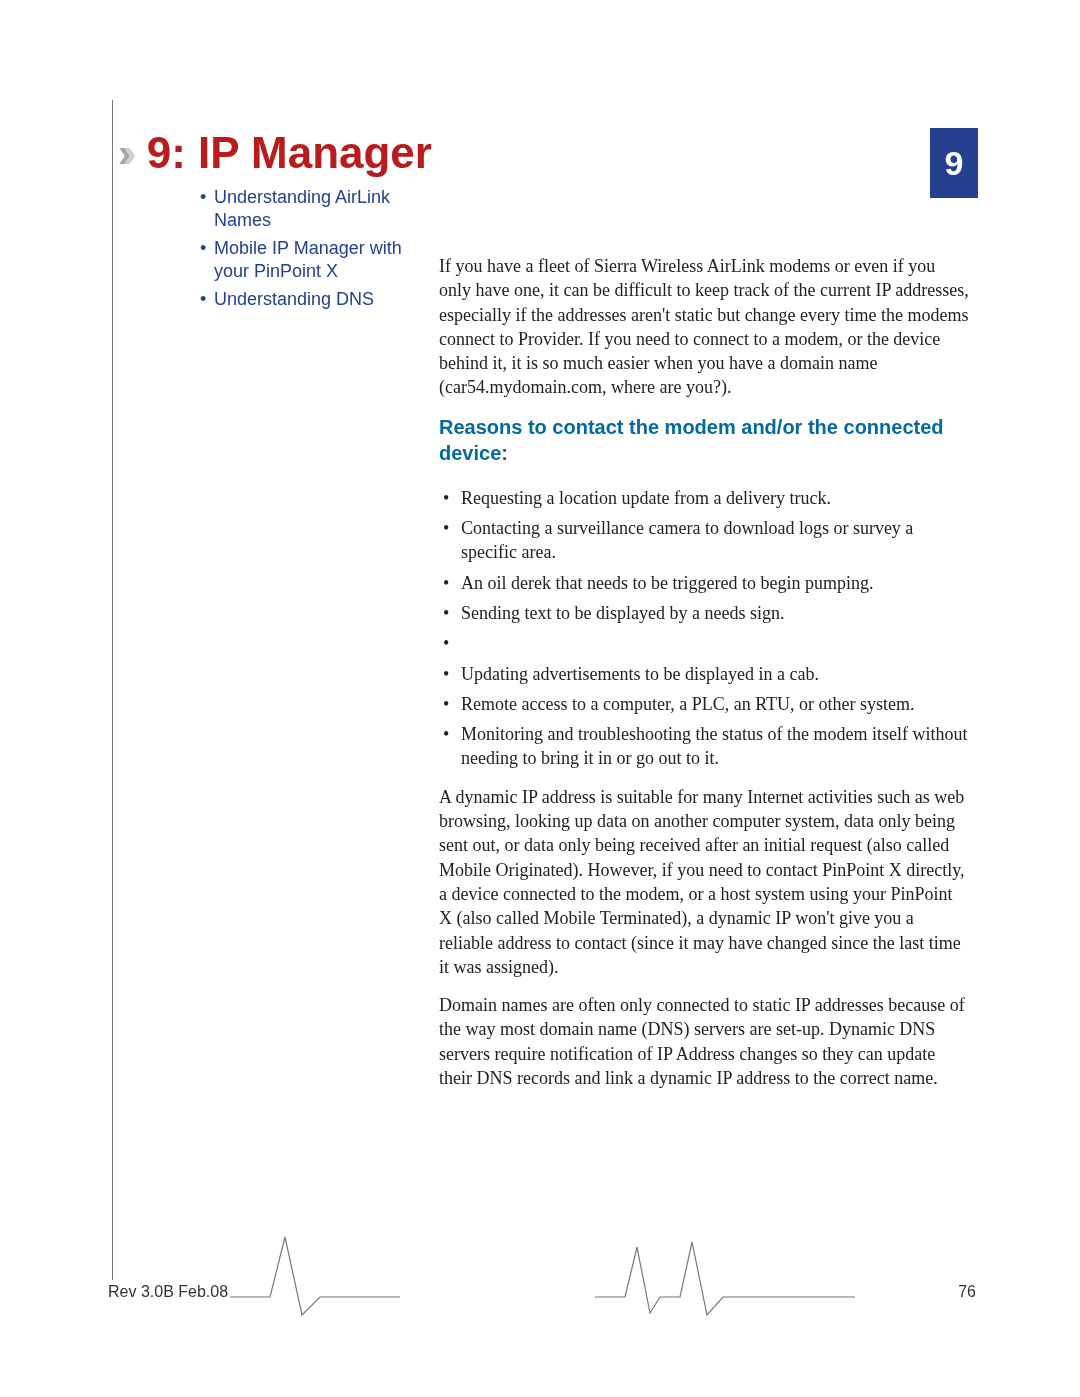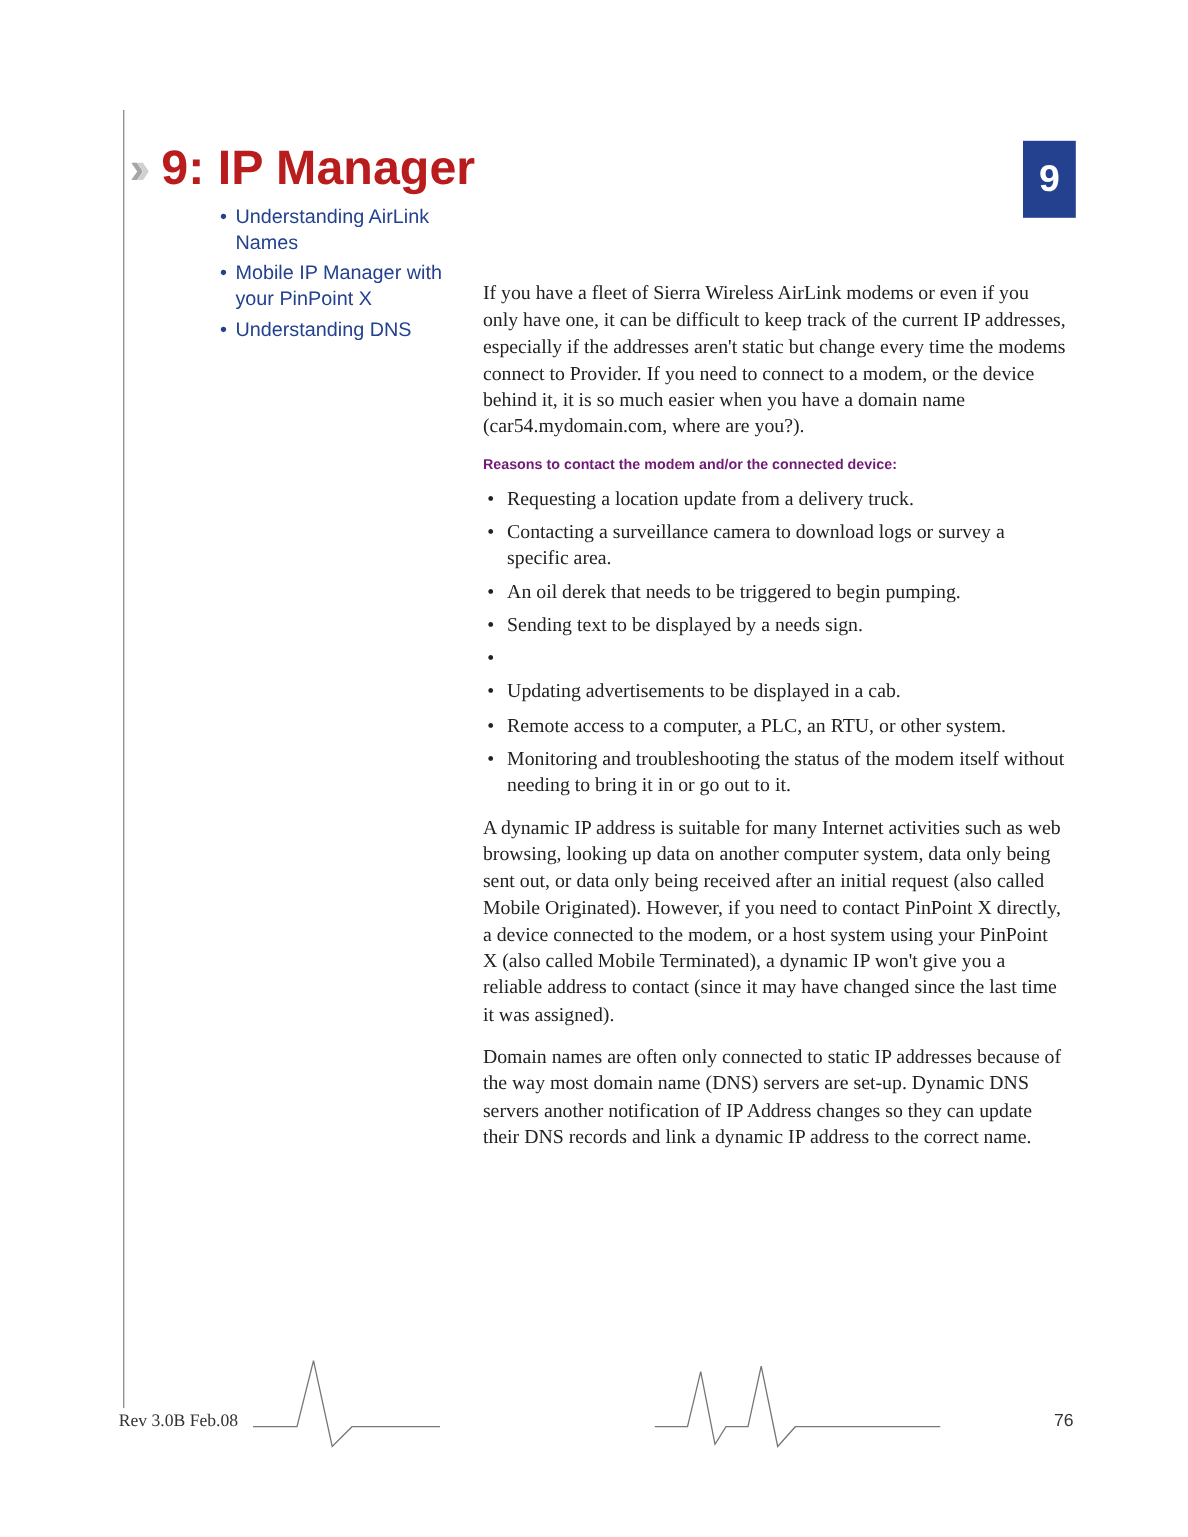--- a/index.html
+++ b/index.html
@@ -85,23 +85,23 @@
     top: 254px;
     width: 530px;
     font-size: 18px;
     line-height: 1.35;
     color: #222;
   }
   .main p { margin-bottom: 14px; }
   .subhead {
     font-family: Arial, Helvetica, sans-serif;
     font-weight: bold;
-    color: #701a75;
-    font-size: 13px;
-    margin: 14px 0 10px 0;
+    color: #0369a1;
+    font-size: 20px;
+    margin: 14px 0 20px 0;
     line-height: 1.3;
   }
   .reasons {
     margin: 0 0 14px 0;
   }
   .reasons .item {
     display: flex;
     align-items: flex-start;
     margin-bottom: 6px;
   }
@@ -109,21 +109,21 @@
     width: 22px;
     flex: none;
     text-align: left;
     color: #222;
     padding-left: 4px;
   }
   .footer-rev {
     position: absolute;
     left: 108px;
     bottom: 96px;
-    font-family: Liberation Serif, serif;
+    font-family: Liberation Sans, sans-serif;
     font-size: 16px;
     color: #333;
   }
   .footer-page {
     position: absolute;
     right: 104px;
     bottom: 96px;
     font-family: Arial, Helvetica, sans-serif;
     font-size: 16px;
     color: #333;
@@ -199,21 +199,21 @@
           <span class="b">•</span>
           <span>Remote access to a computer, a PLC, an RTU, or other system.</span>
         </div>
       <div class="item">
           <span class="b">•</span>
           <span>Monitoring and troubleshooting the status of the modem itself without needing to bring it in or go out to it.</span>
         </div>
     </div>
 
     <p>A dynamic IP address is suitable for many Internet activities such as web browsing, looking up data on another computer system, data only being sent out, or data only being received after an initial request (also called Mobile Originated). However, if you need to contact PinPoint X directly, a device connected to the modem, or a host system using your PinPoint X (also called Mobile Terminated), a dynamic IP won't give you a reliable address to contact (since it may have changed since the last time it was assigned).</p>
-    <p>Domain names are often only connected to static IP addresses because of the way most domain name (DNS) servers are set-up. Dynamic DNS servers another notification of IP Address changes so they can update their DNS records and link a dynamic IP address to the correct name.</p>
+    <p>Domain names are often only connected to static IP addresses because of the way most domain name (DNS) servers are set-up. Dynamic DNS servers require notification of IP Address changes so they can update their DNS records and link a dynamic IP address to the correct name.</p>
   </div>
 
   <div class="ekg" style="left:230px;">
     <svg width="170" height="90" viewBox="0 0 170 90">
       <path d="M0 70 L40 70 L55 10 L72 88 L90 70 L170 70" stroke="#777" stroke-width="1.2" fill="none"></path>
     </svg>
   </div>
   <div class="ekg" style="left:595px;">
     <svg width="260" height="90" viewBox="0 0 260 90">
       <path d="M0 70 L30 70 L42 20 L55 86 L65 70 L85 70 L97 15 L112 88 L128 70 L260 70" stroke="#777" stroke-width="1.2" fill="none"></path>

